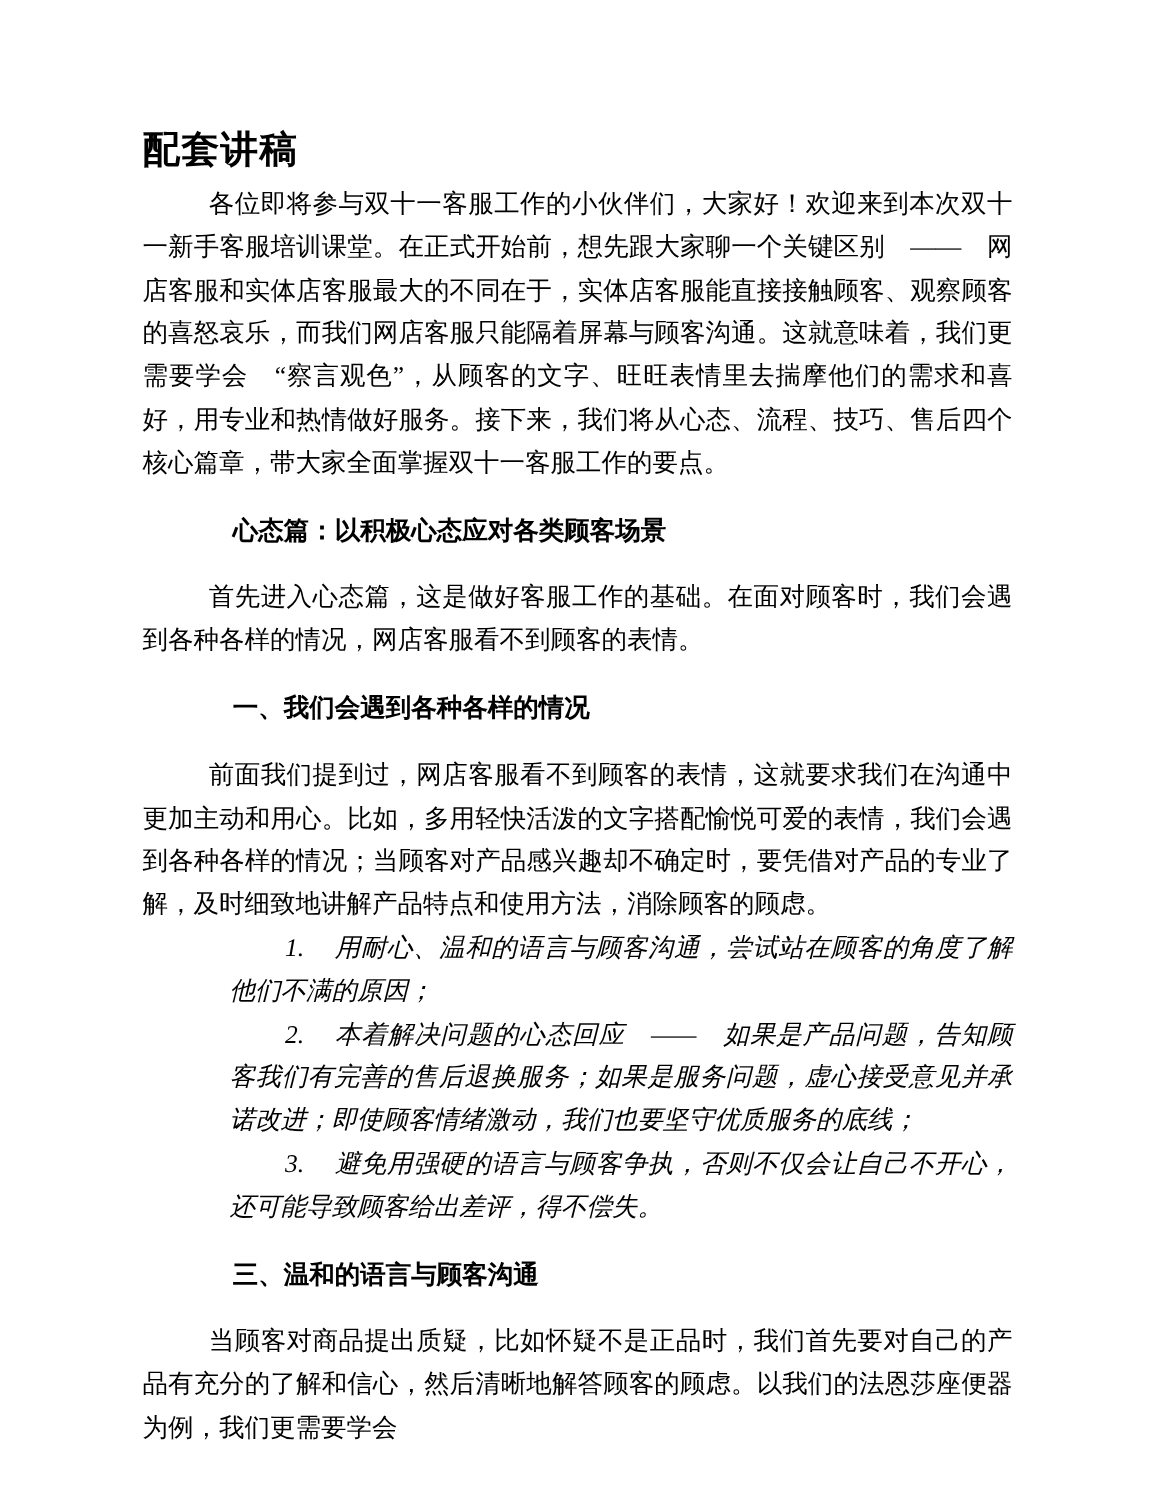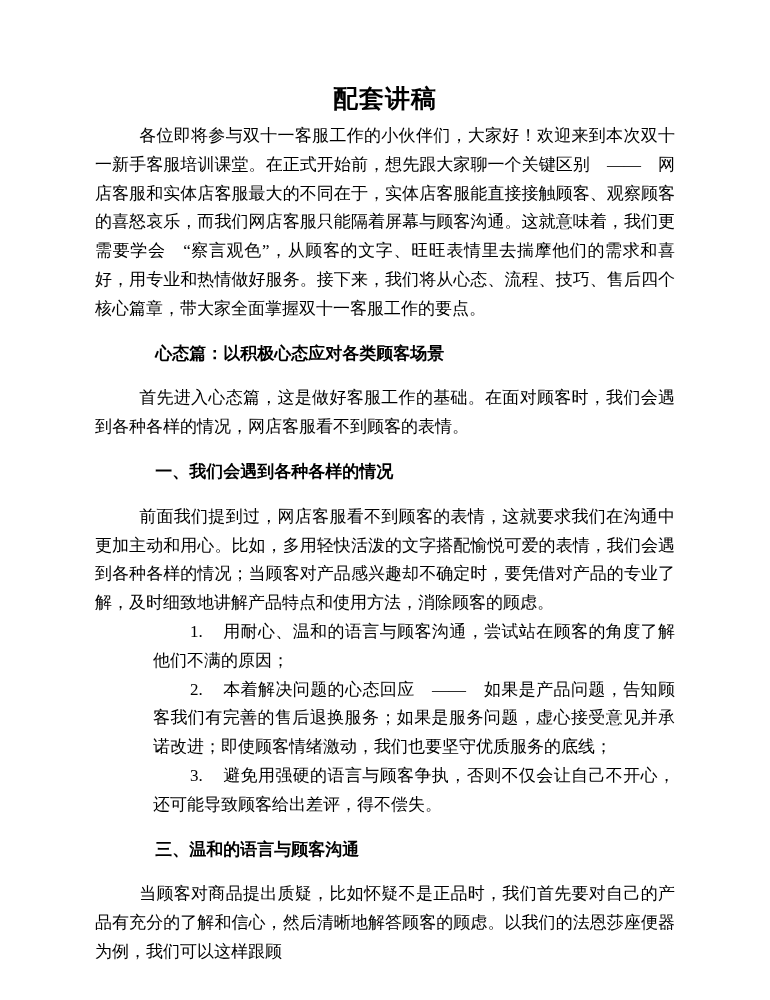--- a/index.html
+++ b/index.html
@@ -18,57 +18,56 @@
     box-sizing: border-box;
     width: 770px;
     height: 1000px;
     padding: 84px 95px 0 95px;
     background: #ffffff;
   }
   .doc-title {
     font-size: 25px;
     line-height: 34px;
     font-weight: bold;
-    text-align: center;
     margin: 0 0 4px 0;
     letter-spacing: 1px;
-    font-family: Liberation Mono, monospace;
   }
   .doc-body {
     font-size: 17px;
     line-height: 28.8px;
     text-align: justify;
   }
   .paragraph {
     text-indent: 2.6em;
     margin: 0;
   }
   .heading {
     text-indent: 2.6em;
     font-weight: bold;
     margin: 16px;
   }
   .list-item {
     margin: 0 0 0 58px;
     text-indent: 37px;
+    font-style: italic;
   }
   .li-num {
     margin-right: 20px;
   }
 </style>
 </head>
 <body>
 
 <div class="page">
   <div class="doc-title">配套讲稿</div>
   <div class="doc-body">
       <div class="paragraph">各位即将参与双十一客服工作的小伙伴们，大家好！欢迎来到本次双十一新手客服培训课堂。在正式开始前，想先跟大家聊一个关键区别　——　网店客服和实体店客服最大的不同在于，实体店客服能直接接触顾客、观察顾客的喜怒哀乐，而我们网店客服只能隔着屏幕与顾客沟通。这就意味着，我们更需要学会　“察言观色”，从顾客的文字、旺旺表情里去揣摩他们的需求和喜好，用专业和热情做好服务。接下来，我们将从心态、流程、技巧、售后四个核心篇章，带大家全面掌握双十一客服工作的要点。</div>
       <div class="heading">心态篇：以积极心态应对各类顾客场景</div>
       <div class="paragraph">首先进入心态篇，这是做好客服工作的基础。在面对顾客时，我们会遇到各种各样的情况，网店客服看不到顾客的表情。</div>
       <div class="heading">一、我们会遇到各种各样的情况</div>
       <div class="paragraph">前面我们提到过，网店客服看不到顾客的表情，这就要求我们在沟通中更加主动和用心。比如，多用轻快活泼的文字搭配愉悦可爱的表情，我们会遇到各种各样的情况；当顾客对产品感兴趣却不确定时，要凭借对产品的专业了解，及时细致地讲解产品特点和使用方法，消除顾客的顾虑。</div>
       <div class="list-item"><span class="li-num">1.</span><span>用耐心、温和的语言与顾客沟通，尝试站在顾客的角度了解他们不满的原因；</span></div>
       <div class="list-item"><span class="li-num">2.</span><span>本着解决问题的心态回应　——　如果是产品问题，告知顾客我们有完善的售后退换服务；如果是服务问题，虚心接受意见并承诺改进；即使顾客情绪激动，我们也要坚守优质服务的底线；</span></div>
       <div class="list-item"><span class="li-num">3.</span><span>避免用强硬的语言与顾客争执，否则不仅会让自己不开心，还可能导致顾客给出差评，得不偿失。</span></div>
       <div class="heading">三、温和的语言与顾客沟通</div>
-      <div class="paragraph">当顾客对商品提出质疑，比如怀疑不是正品时，我们首先要对自己的产品有充分的了解和信心，然后清晰地解答顾客的顾虑。以我们的法恩莎座便器为例，我们可以这样跟顾</div>
+      <div class="paragraph">当顾客对商品提出质疑，比如怀疑不是正品时，我们首先要对自己的产品有充分的了解和信心，然后清晰地解答顾客的顾虑。以我们的法恩莎座便器为例，我们更需要学会</div>
     </div>
 </div>
 
 </body></html>

